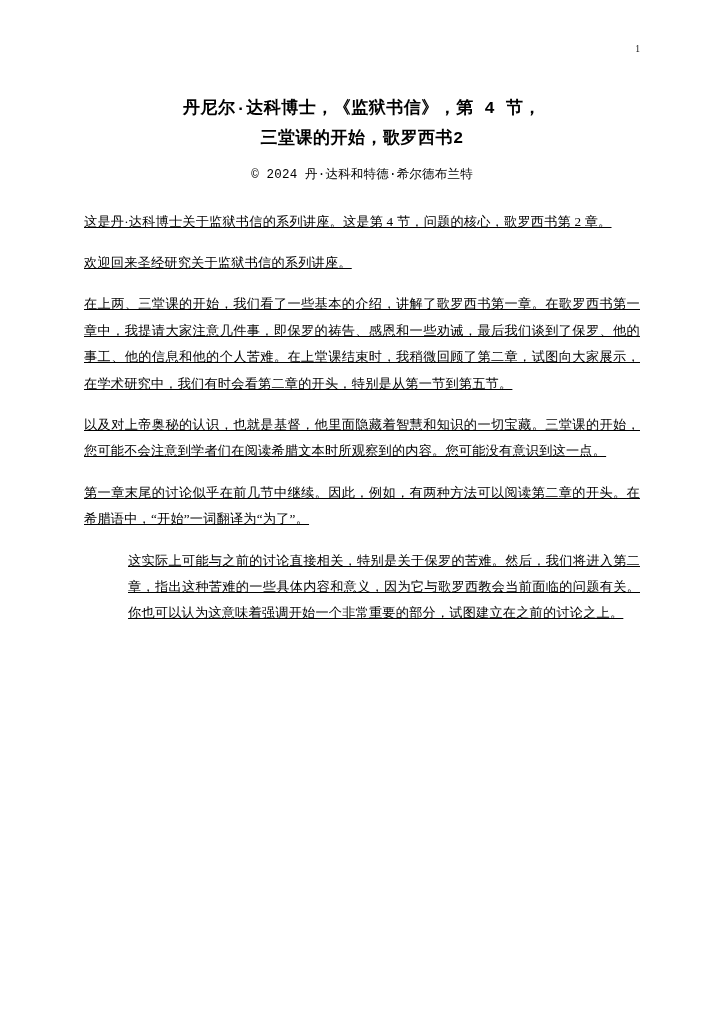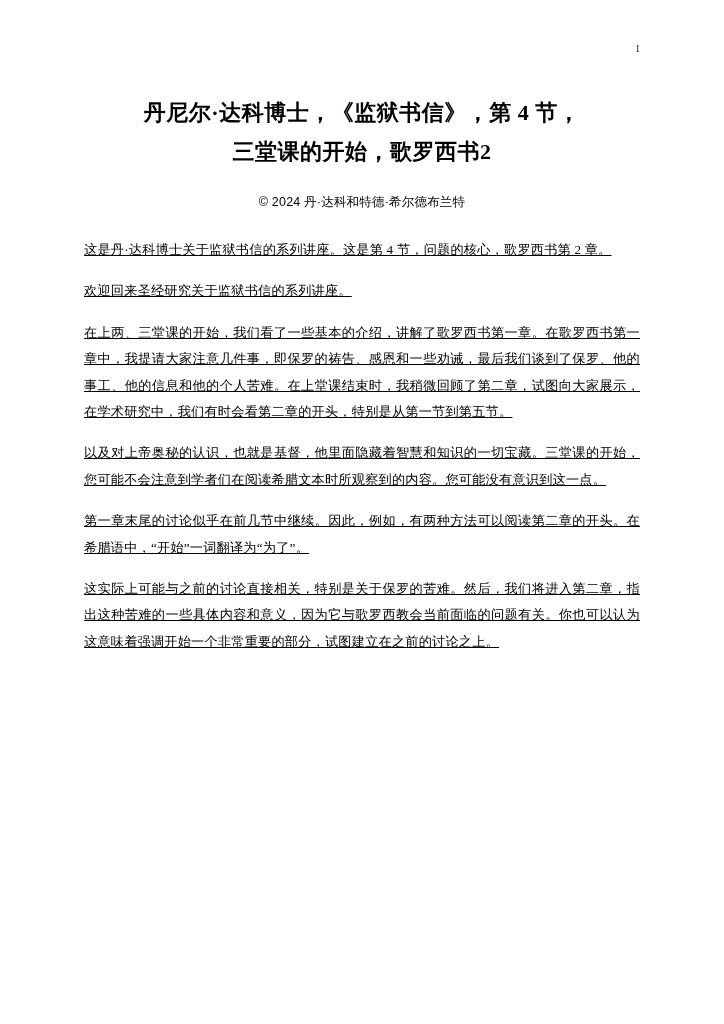--- a/index.html
+++ b/index.html
@@ -25,52 +25,53 @@
   .page-number {
     position: absolute;
     top: 44px;
     right: 84px;
     font-size: 9.5px;
     color: #111;
     font-family: "Liberation Serif", "DejaVu Serif", serif;
   }
   .title {
     margin: 56px 0 0 0;
-    font-size: 22px;
+    font-size: 17px;
     font-weight: bold;
     text-align: center;
     line-height: 1.75;
     letter-spacing: 0.5px;
-    font-family: Liberation Serif, serif;
+    font-family: Liberation Mono, monospace;
   }
   .title .line {
     display: block;
     white-space: nowrap;
   }
   .copyright {
-    margin: 23px 0 0 0;
+    margin: 12px 0 0 0;
     text-align: center;
     font-size: 12.5px;
-    font-family: Liberation Sans, sans-serif;
+    font-family: Liberation Mono, monospace;
     letter-spacing: 0.2px;
   }
   .body {
     margin-top: 26px;
     text-decoration: underline;
   }
   .para {
     font-size: 13.2px;
     line-height: 2.0;
     text-align: justify;
     text-justify: inter-ideograph;
     margin: 0 0 15px 0;
     letter-spacing: 0.2px;
   }
   .para:last-child {
     margin-bottom: 0;
+    margin-left: 44px;
   }
 </style>
 </head>
 <body>
 
 <div class="page">
 
   <div class="page-number">1</div>
 
   <h1 class="title">

